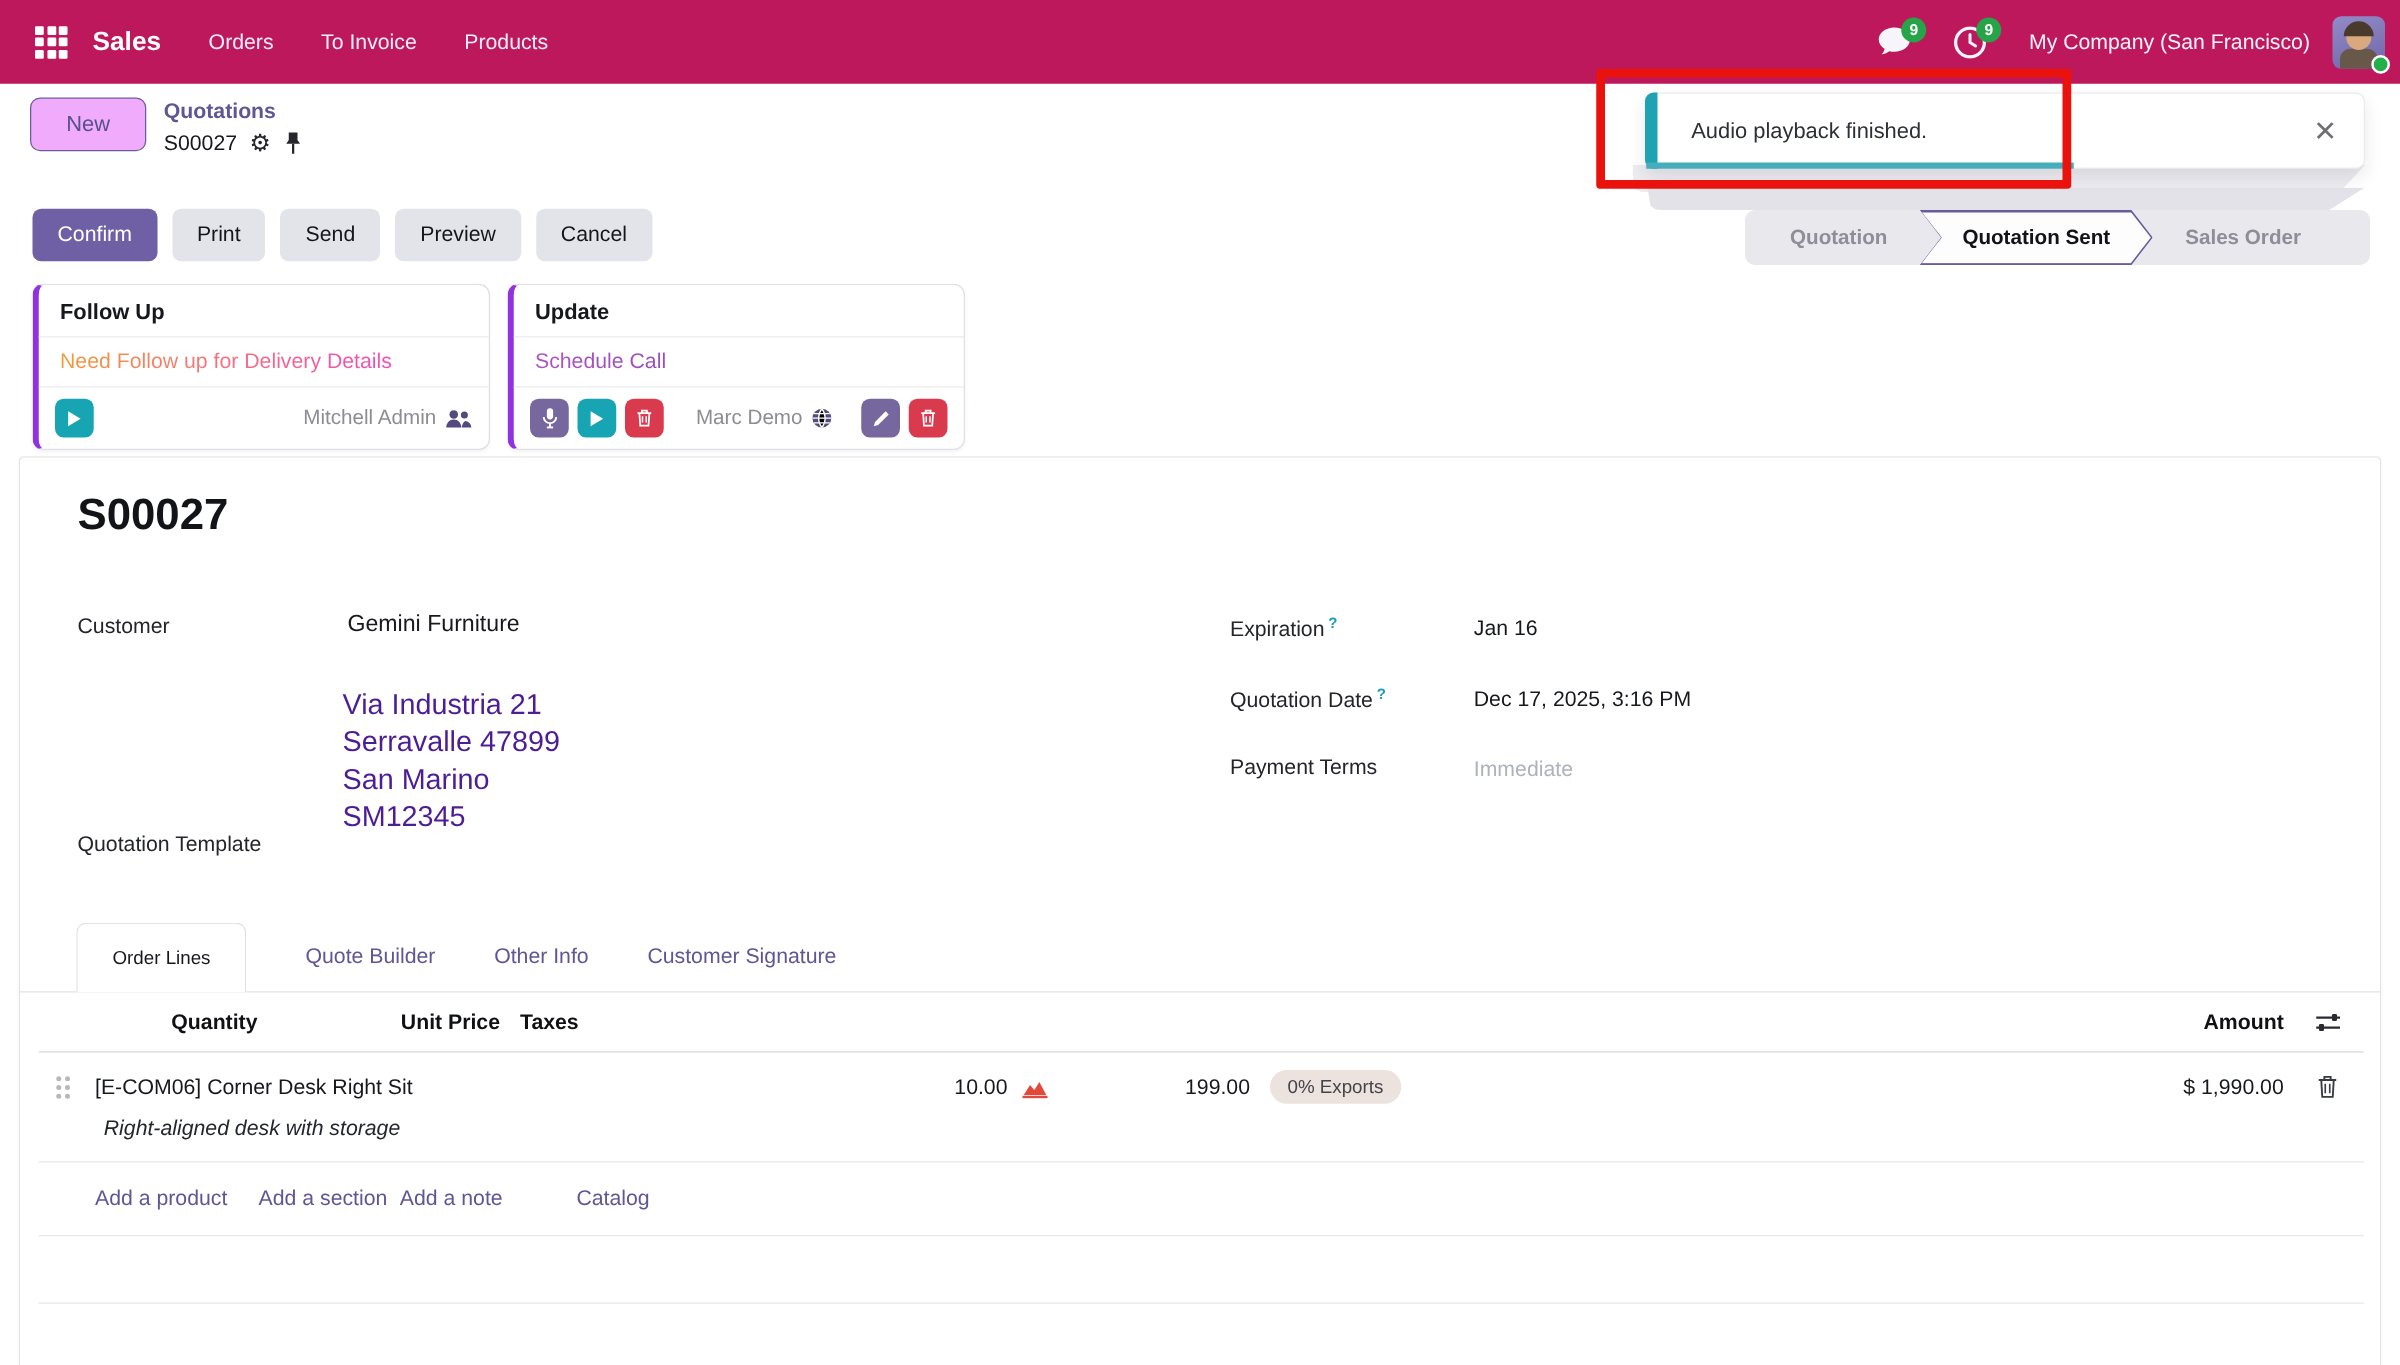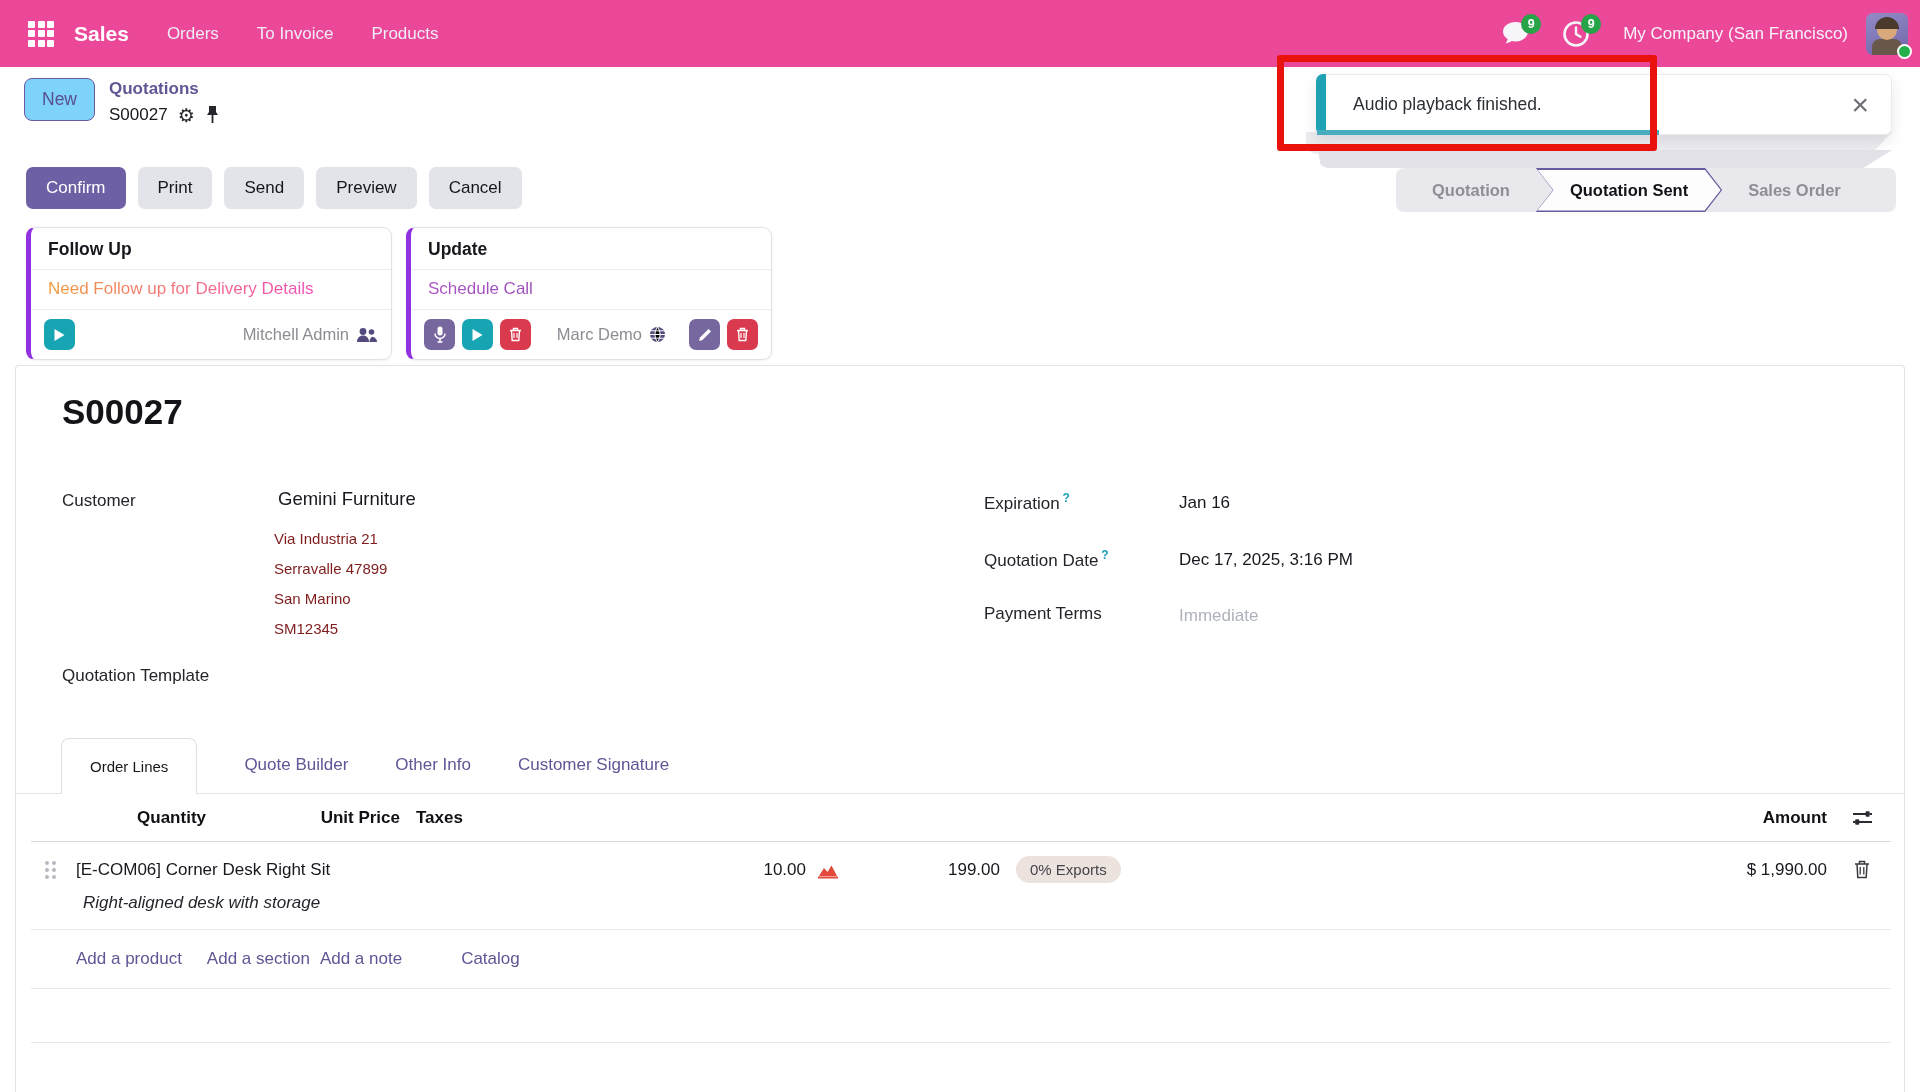--- a/index.html
+++ b/index.html
@@ -2,21 +2,21 @@
 <html><head>
 <meta charset="utf-8">
 <style>
   * { margin:0; padding:0; box-sizing:border-box; }
   html,body { width:1920px; height:1092px; }
   body { font-family:"Liberation Sans", sans-serif; background:#fff; overflow:hidden; }
   .screen { position:relative; width:1920px; height:1092px; background:#fff; }
 
   
   .topnav { position:absolute; left:0; top:0; width:1920px; height:67px;
-            background:#ec4899; display:flex; align-items:center; color:#f4f2f8; z-index:5; }
+            background:#be185d; display:flex; align-items:center; color:#f4f2f8; z-index:5; }
   .apps-grid { width:26px; height:26px; margin-left:28px; display:grid;
                grid-template-columns:repeat(3,7px); grid-template-rows:repeat(3,7px); gap:2.5px; cursor:pointer; }
   .apps-grid span { background:#ffffff; border-radius:1px; }
   .brand { font-size:21px; font-weight:700; margin-left:20px; color:#ffffff; }
   .navitem { font-size:17px; margin-left:38px; color:#efedf6; cursor:pointer; }
   .nav-right { margin-left:auto; display:flex; align-items:center; }
   .nav-ico-wrap { position:relative; margin-right:34px; cursor:pointer; }
   .nav-ico-wrap svg { display:block; }
   .badge { position:absolute; top:-7px; right:-12px; min-width:20px; height:20px; border-radius:10px;
            background:#27a348; color:#fff; font-size:12.5px; font-weight:700;
@@ -41,22 +41,22 @@
   .toast-bar { position:absolute; left:-1px; top:-1px; bottom:-1px; width:10px; background:#1fa3b4; border-radius:7px 0 0 7px; }
   .toast-progress { position:absolute; left:0; bottom:-1px; height:5px; width:342px; background:#45adbb; }
   .toast-msg { margin-left:36px; font-size:17.5px; color:#2c3036; }
   .toast-close { margin-left:auto; margin-right:22px; font-size:30px; line-height:1; color:#6e6e74; cursor:pointer;
                  font-weight:400; }
   .red-annotation { position:absolute; left:1277px; top:55px; width:380px; height:96px;
                     border:7px solid #ea120c; border-radius:3px; z-index:20; pointer-events:none; }
 
   
   .crumb-zone { position:absolute; left:24px; top:78px; display:flex; align-items:flex-start; z-index:4; }
-  .btn-new { border:1px solid #6a5b9e; color:#584f8e; background:#7dd3fc; font-size:17.5px;
-             padding:10px 17px; border-radius:8px; cursor:pointer; font-family:inherit; }
+  .btn-new { border:1px solid #6a5b9e; color:#584f8e; background:#f0abfc; font-size:17.5px;
+             padding:10px 28px; border-radius:8px; cursor:pointer; font-family:inherit; }
   .crumb-col { margin-left:14px; display:flex; flex-direction:column; }
   .crumb-parent { color:#5f5695; font-size:17px; font-weight:600; cursor:pointer; line-height:22px; }
   .crumb-current-row { display:flex; align-items:center; gap:10px; margin-top:4px; }
   .crumb-current { color:#16181d; font-size:17px; line-height:22px; }
   .gear-glyph { font-size:19px; color:#26262c; cursor:pointer; line-height:1; }
   .pin-ico { cursor:pointer; display:block; }
 
   
   .actions-row { position:absolute; left:26px; top:167px; display:flex; gap:12px; z-index:4; }
   .btn { font-family:inherit; font-size:17px; border:none; border-radius:7px; padding:11px 20px; cursor:pointer; }
@@ -95,21 +95,21 @@
   .edit-group { margin-left:16px; display:flex; gap:7px; }
 
   
   .sheet { position:absolute; left:15px; top:365px; width:1890px; height:760px; background:#fff;
            border:1px solid #e3e2e8; border-bottom:none; border-radius:4px 4px 0 0;
            box-shadow:0 1px 2px rgba(0,0,0,.04); z-index:3; }
   .order-no { position:absolute; left:46px; top:26px; font-size:35px; font-weight:700; color:#131418; }
   .field-label { font-size:17px; font-weight:500; color:#23252b; }
   .lbl-customer { position:absolute; left:46px; top:125px; }
   .customer-name { position:absolute; left:262px; top:122px; font-size:18.5px; color:#17191f; cursor:pointer; }
-  .addr { position:absolute; left:258px; font-size:15px; color:#7f1d1d; line-height:30px; }
+  .addr { position:absolute; left:258px; font-size:23px; color:#4c1d95; line-height:30px;margin-top:24px; }
   .rfield-label { position:absolute; left:968px; font-size:17px; font-weight:500; color:#23252b; }
   .rfield-label sup { color:#1a9fb8; font-size:12px; font-weight:700; margin-left:3px; }
   .rfield-value { position:absolute; left:1163px; font-size:17px; color:#17191f; cursor:pointer; }
   .rfield-placeholder { color:#adb2bc; }
   .lbl-template { position:absolute; left:46px; top:300px; }
 
   
   .tabs-row { position:absolute; left:0px; top:372px; width:1888px; height:56px; border-bottom:1px solid #e2e2e8;
               display:flex; align-items:flex-end; }
   .tab-active { margin-left:45px; height:56px; padding:0 28px; display:flex; align-items:center;

